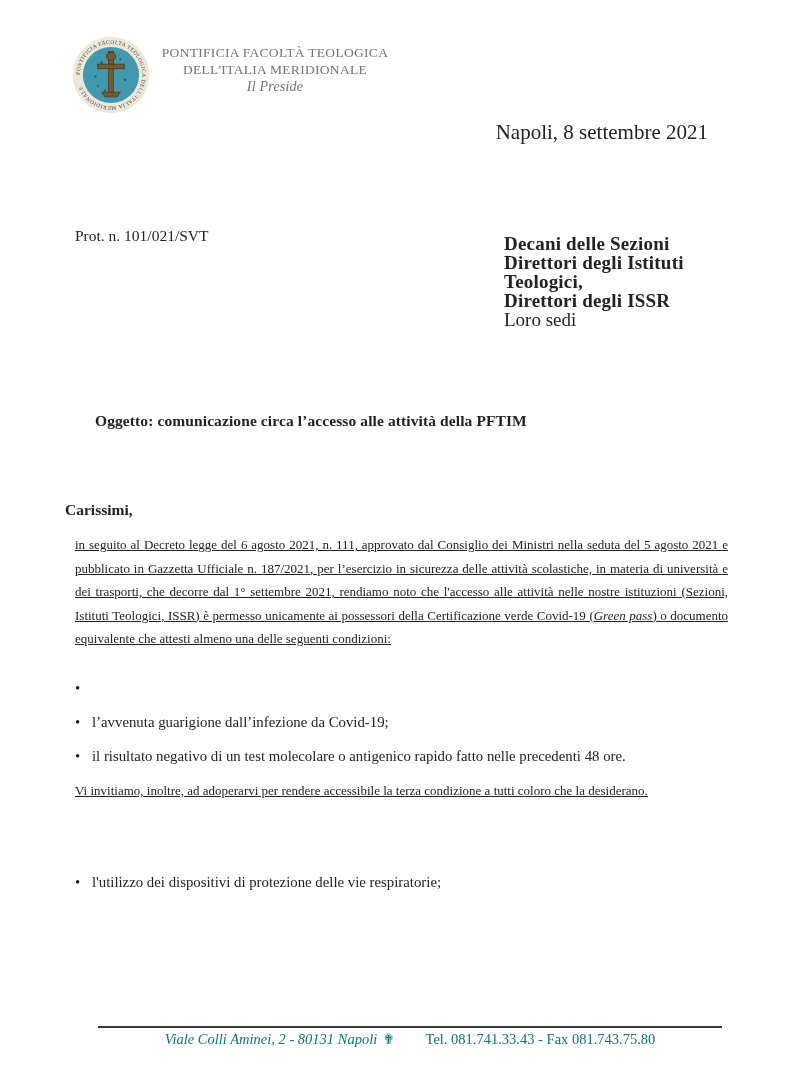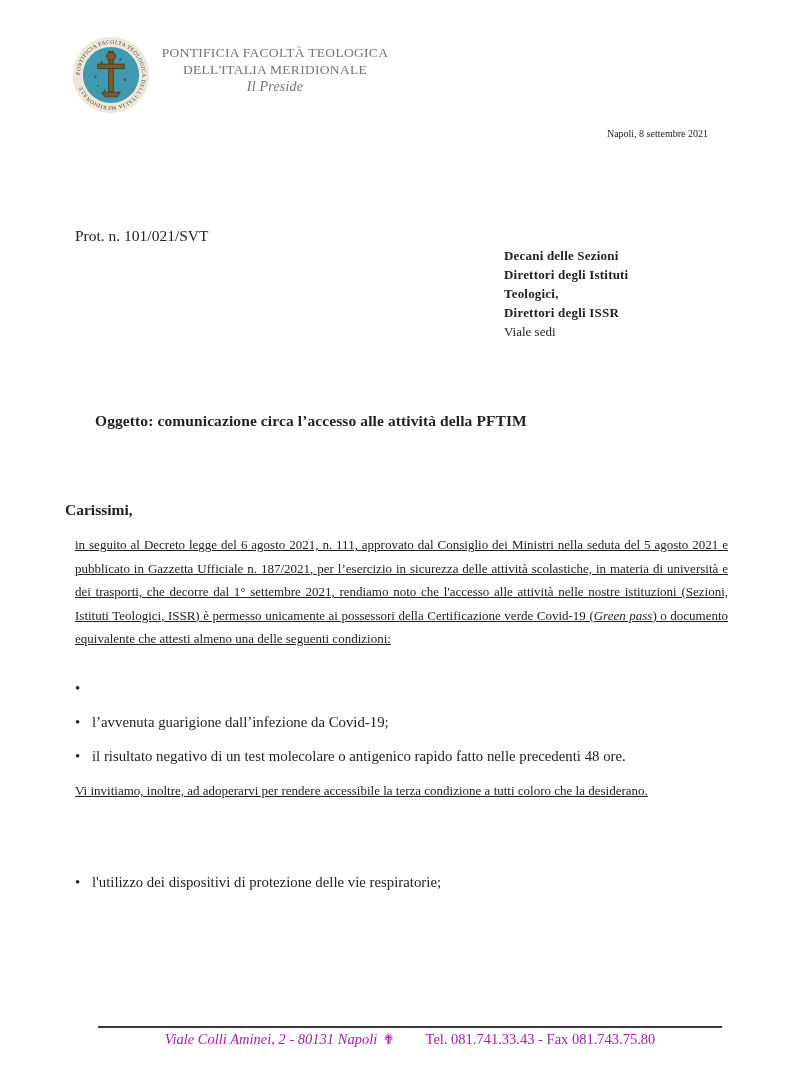--- a/index.html
+++ b/index.html
@@ -14,43 +14,43 @@
   }
   
   .logo{position:absolute;left:72px;top:36px;width:78px;height:78px;}
   .org-block{
     position:absolute;left:150px;top:44px;width:250px;
     text-align:center;font-size:13.5px;line-height:17px;
     letter-spacing:.3px;color:#737373;
   }
   .org-role{font-style:italic;letter-spacing:.2px;font-size:14px;}
   
-  .dateline{position:absolute;top:128px;right:92px;font-size:10px;}
+  .dateline{position:absolute;top:120px;right:92px;font-size:21px;}
   .protocol{position:absolute;top:199px;left:75px;font-size:15.5px;margin-top:28px;}
   
-  .recipients{position:absolute;left:504px;top:246px;font-size:13px;line-height:19px;}
+  .recipients{position:absolute;left:504px;top:234px;font-size:19px;line-height:19px;}
   .recipients .r-bold{font-weight:bold;letter-spacing:.2px;}
   
   .subject{position:absolute;left:95px;top:412px;font-size:15.5px;font-weight:bold;letter-spacing:.1px;}
   
   .salutation{position:absolute;left:65px;top:501px;font-size:15.5px;font-weight:bold;}
   .bodytext{font-size:13px;line-height:23.5px;text-align:justify;margin:0;text-decoration:underline;}
   .para1{position:absolute;left:75px;top:533px;width:653px;}
   .bullets-a{position:absolute;left:75px;top:677px;width:653px;}
   .bullet-row{display:flex;align-items:flex-start;margin-bottom:10.5px;}
   .bullet-marker{width:17px;flex:0 0 17px;font-size:14.8px;line-height:23.5px;}
   .bullet-text{font-size:14.8px;line-height:23.5px;}
   .para2{position:absolute;left:75px;top:779px;width:653px;}
   .para3{position:absolute;left:75px;top:837px;width:653px;text-align:left;}
   .bullets-b{position:absolute;left:75px;top:871px;width:653px;}
   
   .footer-rule{position:absolute;left:98px;top:1026px;width:624px;height:1.5px;background:#3a3a3a;}
   .footer-text{
     position:absolute;left:98px;top:1031px;width:624px;
-    text-align:center;font-size:14.5px;color:#a21caf;white-space:nowrap;
+    text-align:center;font-size:14.5px;color:#0f766e;white-space:nowrap;
   }
   .footer-address{font-style:italic;}
   .footer-cross{font-size:14px;padding:0 2px;}
   .footer-gap{display:inline-block;width:22px;}
 </style>
 </head>
 <body>
 
 <div class="page">
 
@@ -87,21 +87,21 @@
   </div>
 
   <div class="dateline">Napoli, 8 settembre 2021</div>
   <div class="protocol">Prot. n. 101/021/SVT</div>
 
   <div class="recipients">
     <div class="r-bold">Decani delle Sezioni</div>
     <div class="r-bold">Direttori degli Istituti</div>
     <div class="r-bold">Teologici,</div>
     <div class="r-bold">Direttori degli ISSR</div>
-    <div>Viale sedi</div>
+    <div>Loro sedi</div>
   </div>
 
   <div class="subject">Oggetto: comunicazione circa l’accesso alle attività della PFTIM</div>
 
   <div class="salutation">Carissimi,</div>
 
   <p class="bodytext para1"><span>in seguito al Decreto legge del 6 agosto 2021, n. 111, approvato dal Consiglio dei Ministri nella seduta del 5 agosto 2021 e pubblicato in Gazzetta Ufficiale n. 187/2021, per l’esercizio in sicurezza delle attività scolastiche, in materia di università e dei trasporti, che decorre dal 1° settembre 2021, rendiamo noto che l'accesso alle attività nelle nostre istituzioni (Sezioni, Istituti Teologici, ISSR) è permesso unicamente ai possessori della Certificazione verde Covid-19 (</span><em>Green pass</em><span>) o documento equivalente che attesti almeno una delle seguenti condizioni:</span></p>
 
   <div class="bullets-a">
     <div class="bullet-row">

